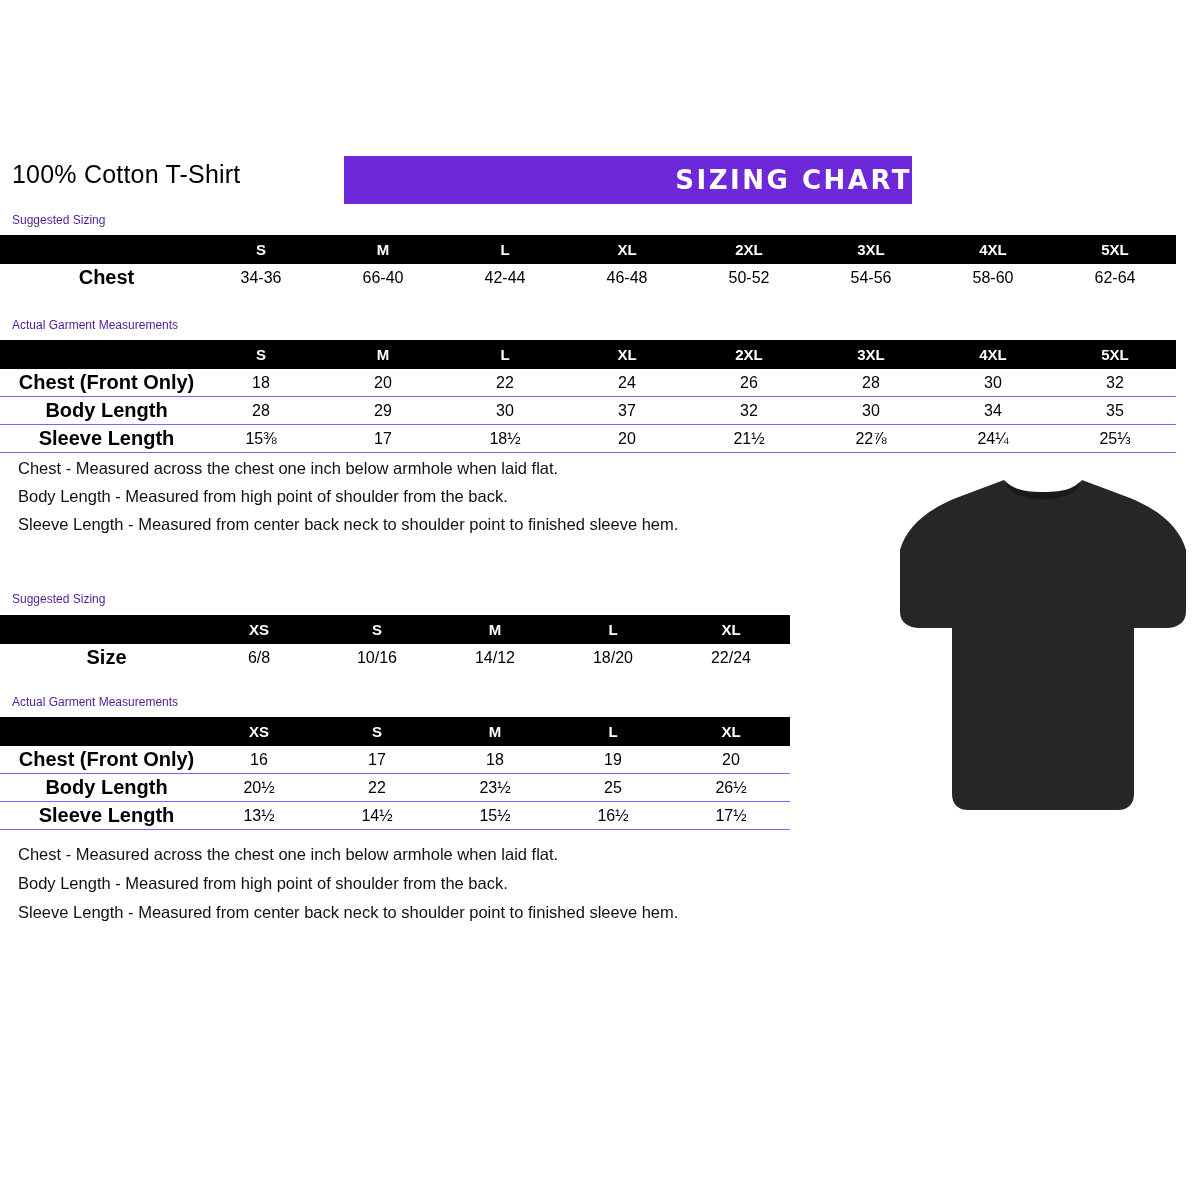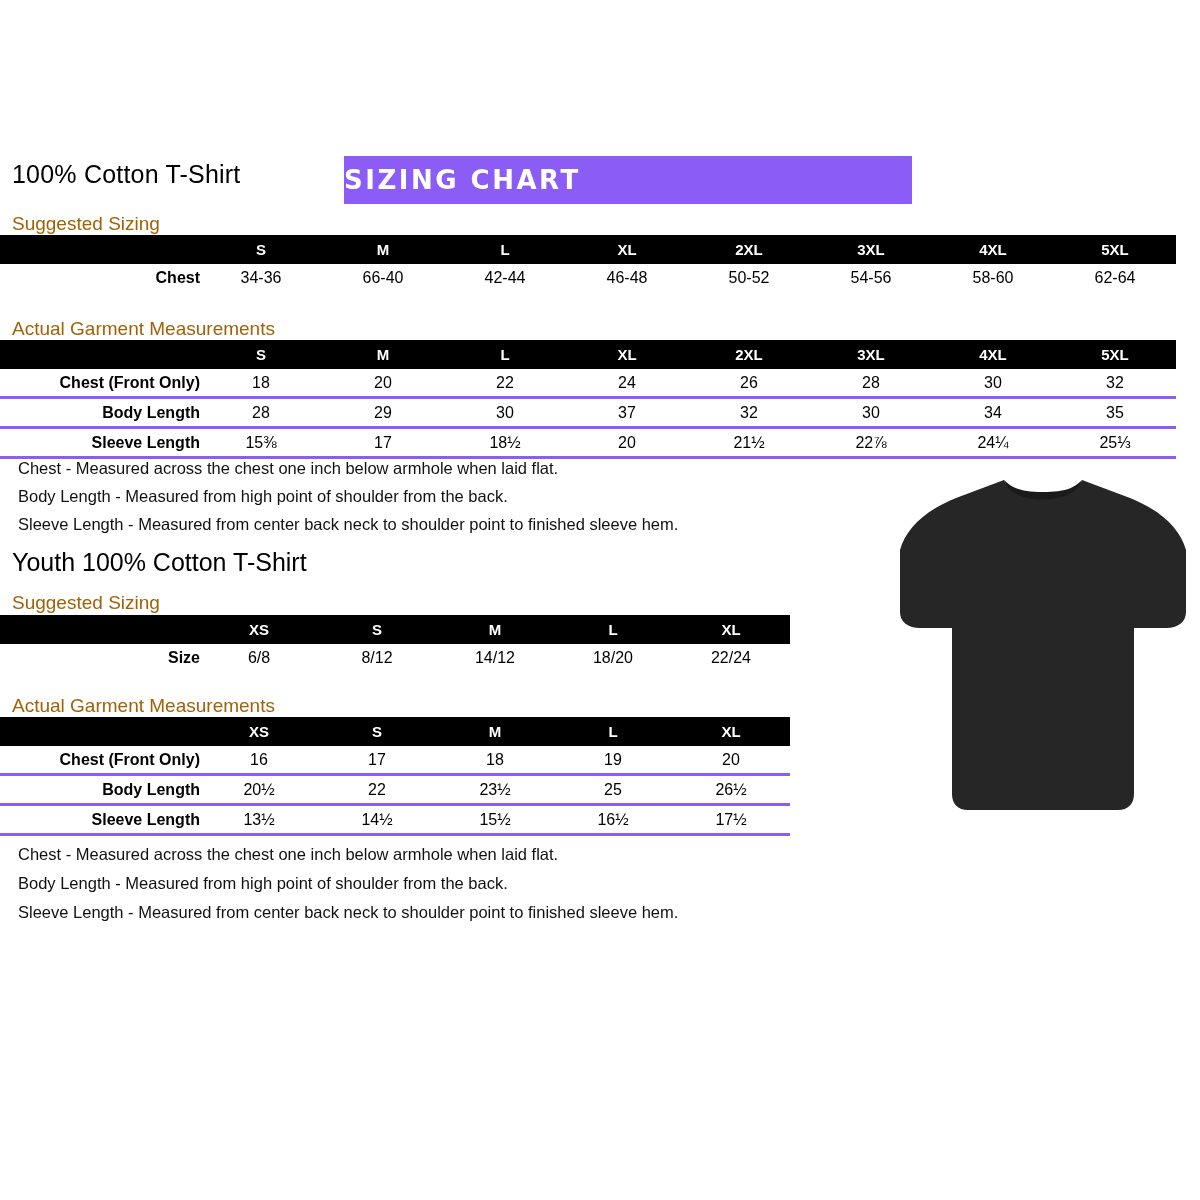--- a/index.html
+++ b/index.html
@@ -39,37 +39,37 @@
     font-weight: 400;
     letter-spacing: .2px;
     white-space: nowrap;
   }
   .banner {
     position: absolute;
     left: 332px;
     top: -4px;
     width: 568px;
     height: 48px;
-    background: #8b5cf6;
+    background: #6d28d9;
     display: flex;
     align-items: center;
-    justify-content: flex-start;
+    justify-content: flex-end;
   }
   .banner span {
     color: #fff;
     font-size: 26px;
     font-weight: 700;
     letter-spacing: 2.5px;
     font-family: "DejaVu Sans", sans-serif;
   }
 
   .sublabel {
     position: absolute;
-    font-size: 19px;
-    color: #a16207;
+    font-size: 12px;
+    color: #4c1d95;
   }
 
   
   table.sz {
     position: absolute;
     border-collapse: collapse;
     table-layout: fixed;
   }
   table.sz td, table.sz th {
     padding: 0;
@@ -83,27 +83,27 @@
   }
   table.sz thead th {
     background: #000;
     color: #fff;
     font-weight: 700;
     font-size: 15px;
     height: 29px;
   }
   table.sz thead th.blank { background: #000; }
   table.sz tbody td.rowlabel {
-    text-align: right;
+    text-align: center;
     padding-left: 13px;
     font-weight: 700;
-    font-size: 16px;
+    font-size: 20px;
   }
   table.sz tbody tr.bord td {
-    border-bottom: 3px solid #8b5cf6;
+    border-bottom: 1px solid #8b5cf6;
   }
   table.sz tbody tr.bord.first td {
     border-top: 0;
   }
 
   
   .note {
     position: absolute;
     font-size: 16.5px;
     color: #111;
@@ -242,21 +242,20 @@
           <td>24¼</td>
           <td>25⅓</td>
         </tr>
       </tbody>
   </table>
 
   <div class="note" style="left:18px; top:459px;">Chest - Measured across the chest one inch below armhole when laid flat.</div>
   <div class="note" style="left:18px; top:487px;">Body Length - Measured from high point of shoulder from the back.</div>
   <div class="note" style="left:18px; top:515px;">Sleeve Length - Measured from center back neck to shoulder point to finished sleeve hem.</div>
 
-  <div class="youth-title" style="left:12px; top:548px;">Youth 100% Cotton T-Shirt</div>
 
   <div class="sublabel" style="left:12px; top:592px;">Suggested Sizing</div>
 
   <table class="sz" id="youth-suggested" style="left:0px; top:615px; width:790px;">
     <colgroup>
       <col style="width:200px">
         <col style="width:118px">
         <col style="width:118px">
         <col style="width:118px">
       <col style="width:118px">
@@ -269,21 +268,21 @@
           <th>S</th>
           <th>M</th>
           <th>L</th>
           <th>XL</th>
         </tr>
       </thead>
     <tbody>
         <tr>
           <td class="rowlabel">Size</td>
           <td>6/8</td>
-          <td>8/12</td>
+          <td>10/16</td>
           <td>14/12</td>
           <td>18/20</td>
           <td>22/24</td>
         </tr>
       </tbody>
   </table>
 
   <div class="sublabel" style="left:12px; top:695px;">Actual Garment Measurements</div>
 
   <table class="sz" id="youth-actual" style="left:0px; top:717px; width:790px;">

